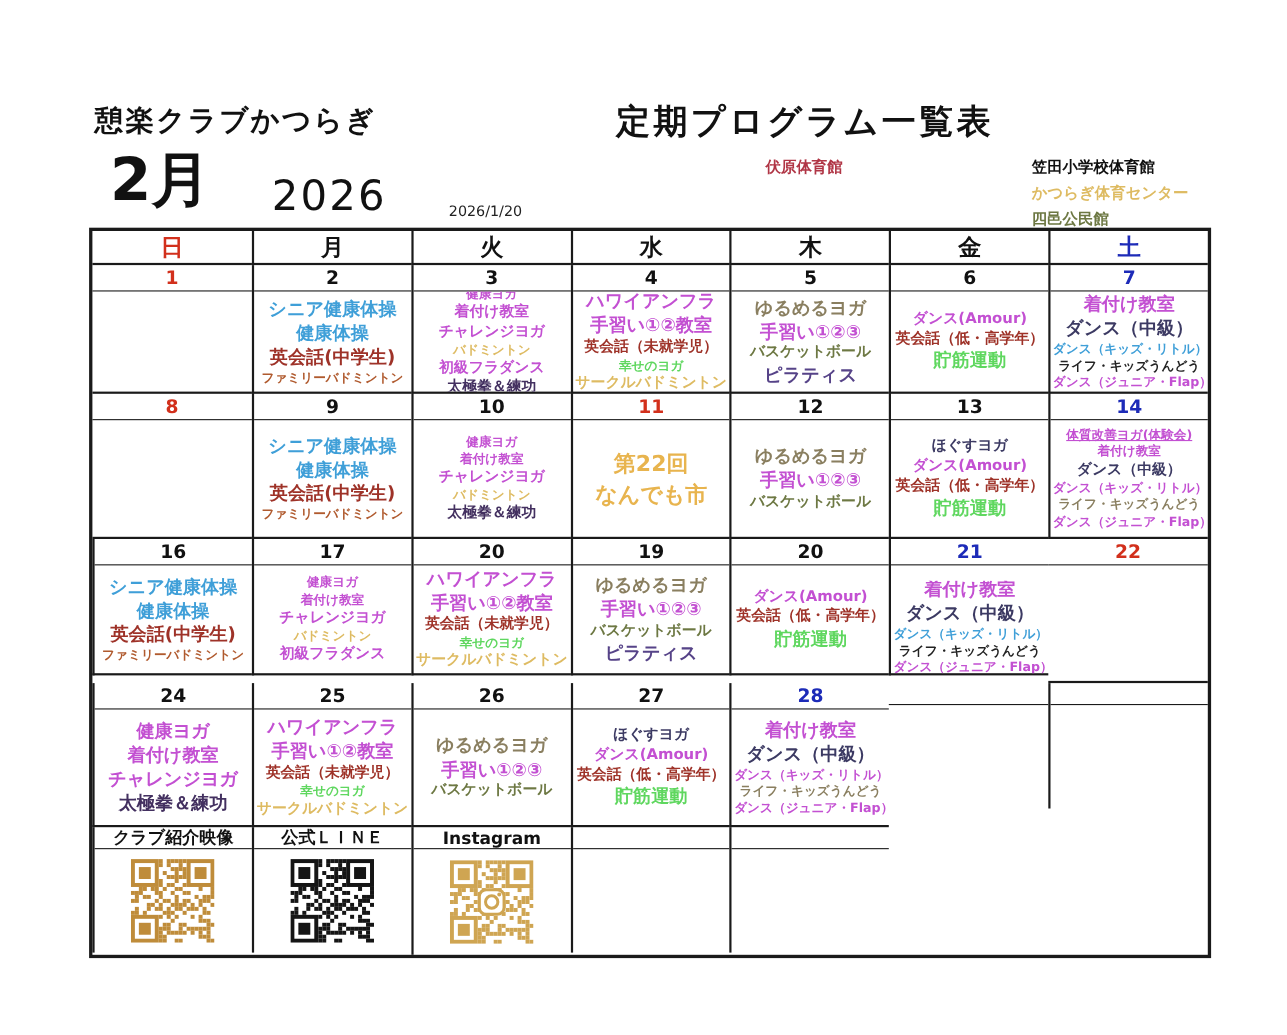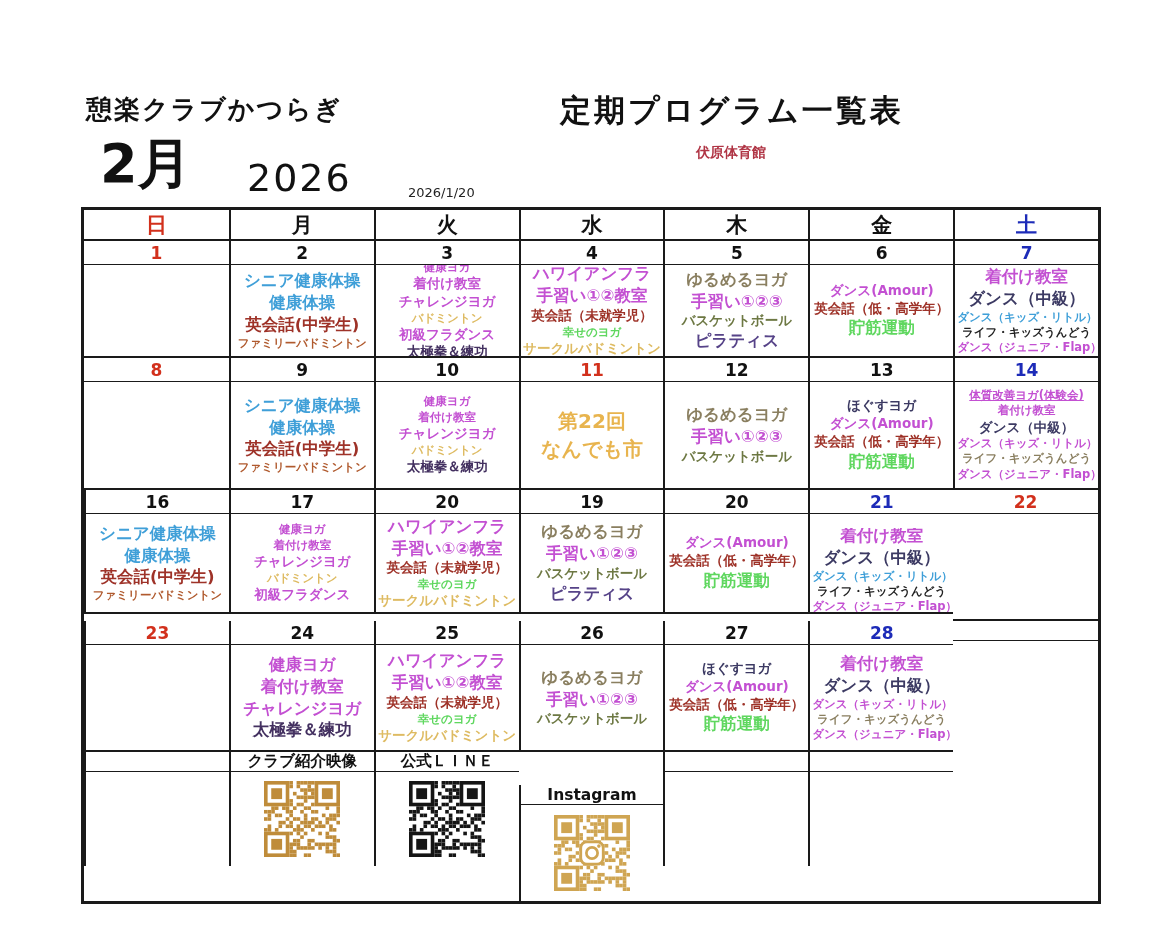--- a/index.html
+++ b/index.html
@@ -67,20 +67,25 @@
 <div class="abs club-name">憩楽クラブかつらぎ</div>
 <div class="abs month">2月</div>
 <div class="abs year">2026</div>
 <div class="abs printdate">2026/1/20</div>
 <div class="abs main-title">定期プログラム一覧表</div>
 
 <div class="abs" id="legend">
     <div class="leg-col" style="left: 114px;">
       <div class="leg-item" style="color: rgb(176, 53, 69);">伏原体育館</div>
     </div>
+    <div class="leg-col" style="left: 356px;">
+      <div class="leg-item" style="color: rgb(17, 17, 17);">笠田小学校体育館</div>
+      <div class="leg-item" style="color: rgb(222, 187, 98);">かつらぎ体育センター</div>
+      <div class="leg-item" style="color: rgb(109, 120, 67);">四邑公民館</div>
+    </div>
   </div>
 
 <div id="cal">
     <div class="wd nbl" style="color: rgb(210, 48, 28);">日</div>
     <div class="wd" style="color: rgb(17, 17, 17);">月</div>
     <div class="wd" style="color: rgb(17, 17, 17);">火</div>
     <div class="wd" style="color: rgb(17, 17, 17);">水</div>
     <div class="wd" style="color: rgb(17, 17, 17);">木</div>
     <div class="wd" style="color: rgb(17, 17, 17);">金</div>
     <div class="wd" style="color: rgb(29, 43, 184);">土</div>
@@ -254,24 +259,20 @@
       <div class="items">
         <div class="it s3" style="color: rgb(195, 80, 210);">着付け教室</div>
         <div class="it s3" style="color: rgb(60, 58, 99);">ダンス（中級）</div>
         <div class="it s1" style="color: rgb(63, 159, 216);">ダンス（キッズ・リトル）</div>
         <div class="it s1" style="color: rgb(34, 34, 34);">ライフ・キッズうんどう</div>
         <div class="it s1" style="color: rgb(195, 80, 210);">ダンス（ジュニア・Flap）</div>
       </div>
     </div>
     <div class="cell nbl" style="height: 129px;">
       <div class="dnum dc-red">22</div>
-      <div class="items"></div>
-    </div>
-    <div class="cell" style="height: 129px;">
-      <div class="dnum dc-red">23</div>
       <div class="items"></div>
     </div>
     <div class="cell" style="height: 129px;">
       <div class="dnum dc-blk">24</div>
       <div class="items">
         <div class="it s3" style="color: rgb(195, 80, 210);">健康ヨガ</div>
         <div class="it s3" style="color: rgb(195, 80, 210);">着付け教室</div>
         <div class="it s3" style="color: rgb(195, 80, 210);">チャレンジヨガ</div>
         <div class="it s3" style="color: rgb(67, 48, 96);">太極拳＆練功</div>
       </div>
@@ -626,21 +627,21 @@
           <rect x="2" y="2" width="3" height="3" fill="#151515"></rect>
           <rect x="14" y="0" width="7" height="7" fill="#151515"></rect>
           <rect x="15" y="1" width="5" height="5" fill="#fff"></rect>
           <rect x="16" y="2" width="3" height="3" fill="#151515"></rect>
           <rect x="0" y="14" width="7" height="7" fill="#151515"></rect>
           <rect x="1" y="15" width="5" height="5" fill="#fff"></rect>
           <rect x="2" y="16" width="3" height="3" fill="#151515"></rect>
         </svg>
       </div>
     </div>
-    <div class="cell lastrow" style="height: 116px; margin-top: 33px;">
+    <div class="cell lastrow" style="height: 116px;">
       <div class="flabel">Instagram</div>
       <div class="qrwrap">
         <svg width="76" height="76" viewBox="0 0 21 21" xmlns="http://www.w3.org/2000/svg">
           <rect x="7" y="0" width="1" height="1" fill="#cfa552"></rect>
           <rect x="9" y="0" width="1" height="1" fill="#cfa552"></rect>
           <rect x="10" y="0" width="1" height="1" fill="#cfa552"></rect>
           <rect x="11" y="0" width="1" height="1" fill="#cfa552"></rect>
           <rect x="12" y="0" width="1" height="1" fill="#cfa552"></rect>
           <rect x="13" y="0" width="1" height="1" fill="#cfa552"></rect>
           <rect x="7" y="1" width="1" height="1" fill="#cfa552"></rect>

